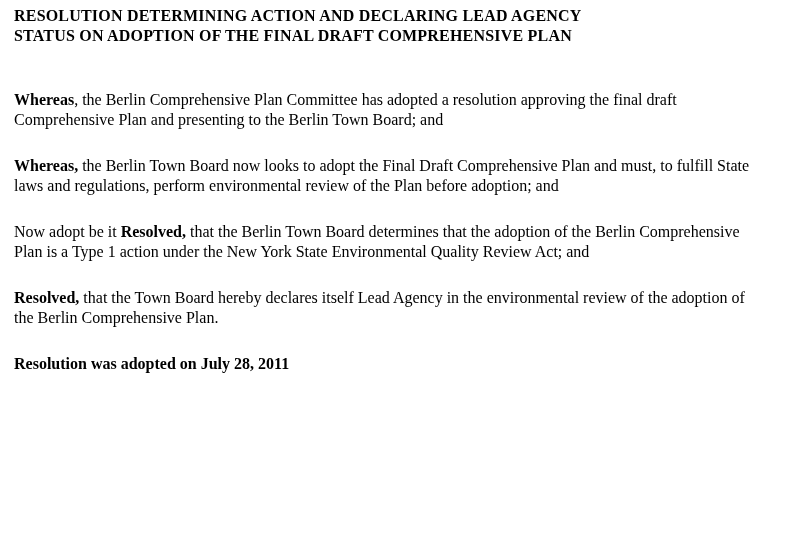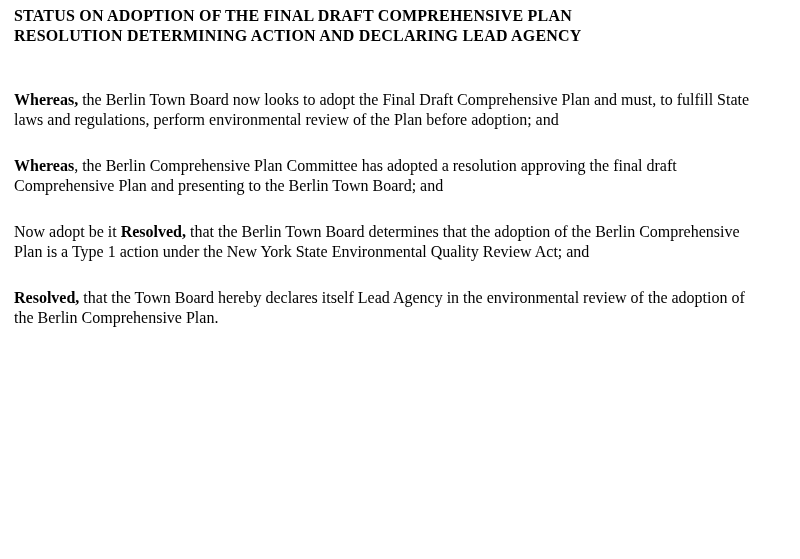--- a/index.html
+++ b/index.html
@@ -38,25 +38,26 @@
     margin: 0;
     font-weight: bold;
   }
 </style>
 </head>
 <body>
 
 <div class="doc">
 
   <h1 class="doc-title">
+    <span class="title-line">RESOLUTION DETERMINING ACTION AND DECLARING LEAD AGENCY</span>
     <span class="title-line">STATUS ON ADOPTION OF THE FINAL DRAFT COMPREHENSIVE PLAN</span>
-    <span class="title-line">RESOLUTION DETERMINING ACTION AND DECLARING LEAD AGENCY</span>
   </h1>
 
   <div id="paragraphs">
+      <p class="para"><span class="b">Whereas</span><span class="">, the Berlin Comprehensive Plan Committee has adopted a resolution approving the final draft Comprehensive Plan and presenting to the Berlin Town Board; and</span></p>
       <p class="para"><span class="b">Whereas,</span><span class=""> the Berlin Town Board now looks to adopt the Final Draft Comprehensive Plan and must, to fulfill State laws and regulations, perform environmental review of the Plan before adoption; and</span></p>
-      <p class="para"><span class="b">Whereas</span><span class="">, the Berlin Comprehensive Plan Committee has adopted a resolution approving the final draft Comprehensive Plan and presenting to the Berlin Town Board; and</span></p>
       <p class="para"><span class="">Now adopt be it </span><span class="b">Resolved,</span><span class=""> that the Berlin Town Board determines that the adoption of the Berlin Comprehensive Plan is a Type 1 action under the New York State Environmental Quality Review Act; and</span></p>
       <p class="para"><span class="b">Resolved,</span><span class=""> that the Town Board hereby declares itself Lead Agency in the environmental review of the adoption of the Berlin Comprehensive Plan.</span></p>
     </div>
 
+  <p class="adoption">Resolution was adopted on July 28, 2011</p>
 
 </div>
 
 </body></html>

